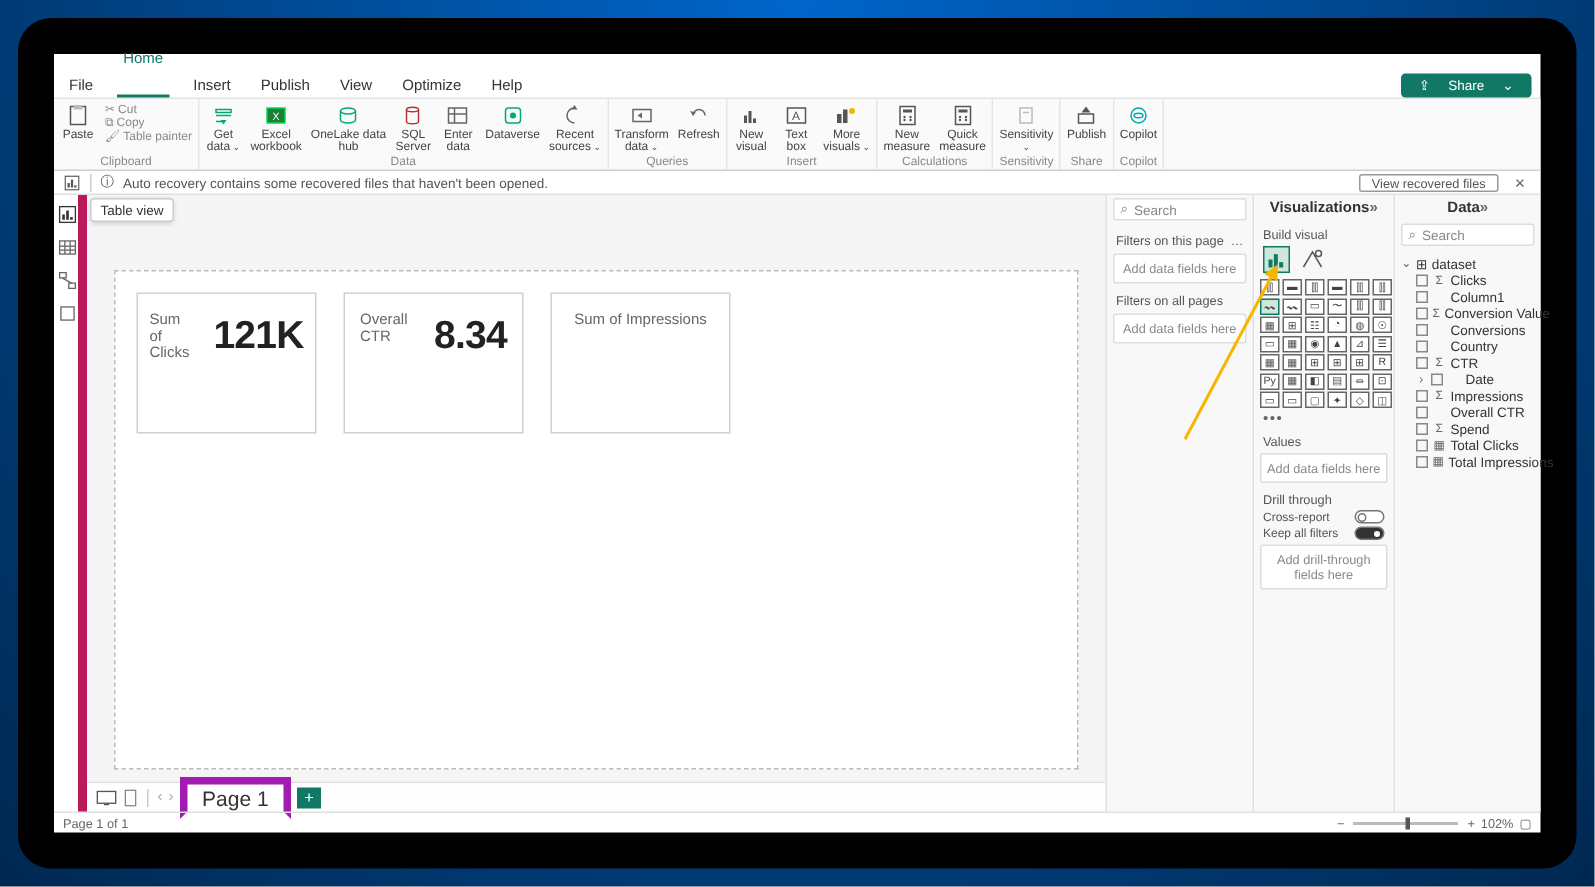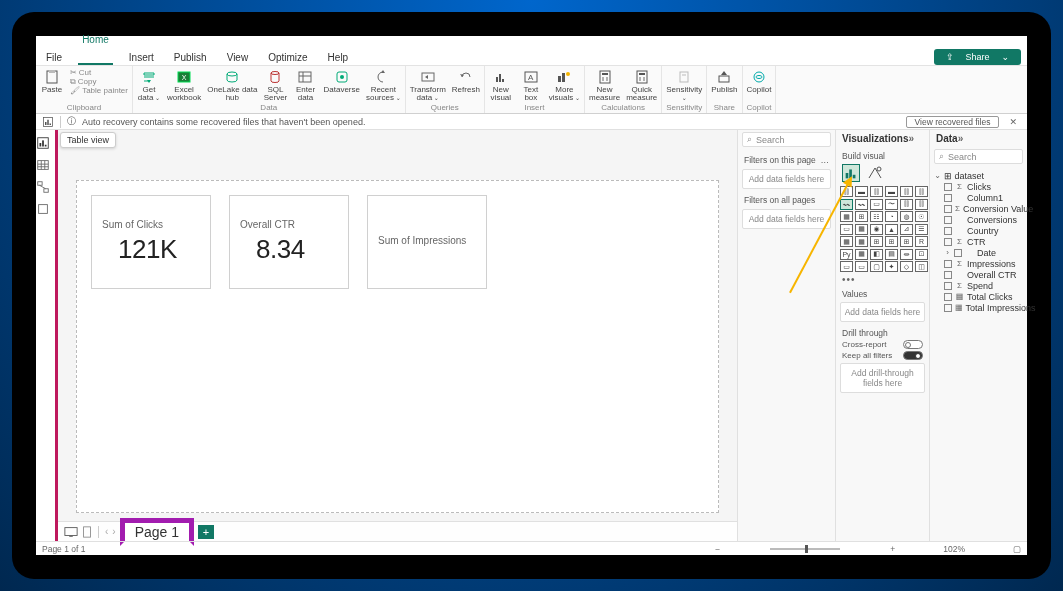--- a/index.html
+++ b/index.html
@@ -19,36 +19,36 @@
   .ritem svg { width:16px; height:16px; }
   .rgroup-label { font-size:8px; color:#888; }
   .clip-col { display:flex; flex-direction:column; gap:0px; font-size:8px; color:#888; align-items:flex-start; padding-top:1px;}
   .clip-row { display:flex; align-items:center; gap:2px; line-height:1.1;}
   
   .recovery { display:flex; align-items:center; height:16px; border-bottom:1px solid #e0e0e0; font-size:9px; color:#555; padding:0 6px; gap:6px; background:#fff;}
   .recovery .pill { margin-left:auto; border:1px solid #999; border-radius:2px; padding:0px 8px; font-size:8.5px; }
   .recovery .x { padding:0 4px; color:#666; cursor:pointer; }
   
   .main { flex:1; display:flex; min-height:0; }
-  .leftrail { width:22px; border-right:3px solid #be185d; display:flex; flex-direction:column; align-items:flex-start; gap:8px; padding-top:6px; position:relative; }
+  .leftrail { width:22px; border-right:6px solid #be185d; display:flex; flex-direction:column; align-items:flex-end; gap:8px; padding-top:6px; position:relative; }
   .leftrail-item { width:14px; height:14px; color:#666; cursor:pointer; }
   .tooltip { position:absolute; left:24px; top:2px; background:#fff; border:1px solid #ccc; border-radius:3px; padding:2px 6px; font-size:9px; white-space:nowrap; box-shadow:0 1px 3px rgba(0,0,0,0.15); }
   .canvas-wrap { flex:1; display:flex; flex-direction:column; min-width:0; }
   .canvas-area { flex:1; background:#f5f5f5; padding:50px 18px 8px; overflow:hidden; }
   .canvas { background:#fff; border:1px dashed #bbb; height:100%; padding:14px; position:relative; }
   .cards { display:flex; gap:18px; }
-  .card { width:120px; height:94px; border:1px solid #d0d0d0; background:#fff; padding:12px 10px; display:flex; flex-direction:column; justify-content:center; }
+  .card { width:120px; height:94px; border:1px solid #d0d0d0; background:#fff; padding:12px 10px; display:flex; flex-direction:row; justify-content:center; }
   .card-title { font-size:10px; color:#666; margin-bottom:4px; }
-  .card-value { font-size:26px; color:#222; font-weight:400; letter-spacing:-0.5px;margin-left:16px; }
+  .card-value { font-size:26px; color:#222; font-weight:700; letter-spacing:-0.5px;margin-left:16px; }
   
   .pane { border-left:1px solid #e0e0e0; background:#f8f8f8; display:flex; flex-direction:column; }
   .filters { width:98px; }
   .viz { width:94px; }
   .data { width:98px; }
-  .pane-head { display:flex; align-items:center; justify-content:flex-start; font-size:10px; font-weight:600; padding:3px 6px; color:#333; }
+  .pane-head { display:flex; align-items:center; justify-content:center; font-size:10px; font-weight:600; padding:3px 6px; color:#333; }
   .pane-head .chev { color:#666; font-size:10px; }
   .search-row { display:flex; align-items:center; gap:4px; border:1px solid #ddd; background:#fff; margin:2px 4px 4px; padding:1px 4px; border-radius:2px; font-size:9px; color:#888; }
   .sect-label { font-size:8.5px; color:#555; padding:4px 6px 2px; display:flex; justify-content:space-between; }
   .dropzone { margin:2px 4px; border:1px solid #ddd; background:#fff; font-size:8.5px; color:#888; text-align:center; padding:4px 2px; border-radius:2px; }
   .build-row { display:flex; gap:6px; padding:2px 6px; }
   .build-row svg { width:18px; height:18px; }
   .viz-grid { display:grid; grid-template-columns:repeat(6,13px); gap:1.5px 2px; padding:2px 4px; }
   .viz-grid div { width:13px; height:11px; border:1px solid #666; background:#fff; font-size:7px; display:flex; align-items:center; justify-content:center; color:#444; cursor:pointer; overflow:hidden; }
   .viz-grid div.sel { background:#cfe7da; border-color:#117865;}
   .viz .sect-label2 { font-size:8.5px; color:#555; padding:4px 6px 1px; }
@@ -60,21 +60,21 @@
   .tree { padding:2px 4px; font-size:9px; color:#333; }
   .tree-row { display:flex; align-items:center; gap:3px; padding:0.5px 0; white-space:nowrap; cursor:pointer; }
   .tree-row .cb { width:8px; height:8px; border:1px solid #888; flex-shrink:0; }
   .tree-row .tw { color:#666; width:7px; font-size:8px; text-align:center; }
   .tree-row .sig { width:9px; font-size:8px; color:#666; text-align:center; }
   
   .pager { height:20px; border-top:1px solid #e0e0e0; display:flex; align-items:center; gap:4px; padding:0 6px; background:#fefefe; }
   .pager .tab { border:5px solid #a21caf; background:#f0f0f0; padding:1px 10px; font-size:14px; }
   .pager .tab.active { background:#fff; border-bottom-color:#fff; }
   .pager .add { background:#117865; color:#fff; width:16px; height:14px; display:flex; align-items:center; justify-content:center; font-size:11px; }
-  .status { height:14px; border-top:1px solid #e0e0e0; display:flex; align-items:center; font-size:8.5px; color:#666; padding:0 6px;gap:44px; }
+  .status { height:14px; border-top:1px solid #e0e0e0; display:flex; align-items:center; font-size:8.5px; color:#666; padding:0 6px; }
   .status .spacer { flex:1; }
   .zoom-track { width:70px; height:2px; background:#bbb; position:relative; margin:0 6px; }
   .zoom-track .thumb { position:absolute; left:50%; top:-3px; width:3px; height:8px; background:#555; }
   .arrow-annot { position:absolute; width:2px; height:130px; background:#f7b500; transform:rotate(28deg); transform-origin:top; pointer-events:none; left:814px; top:142px; }
   .arrow-annot::before { content:""; position:absolute; top:-2px; left:-4px; border-left:5px solid transparent; border-right:5px solid transparent; border-bottom:10px solid #f7b500; }
   .dots { font-size:10px; color:#666; padding:0 6px; letter-spacing:1px;}
 </style>
 </head>
 <body>
 

